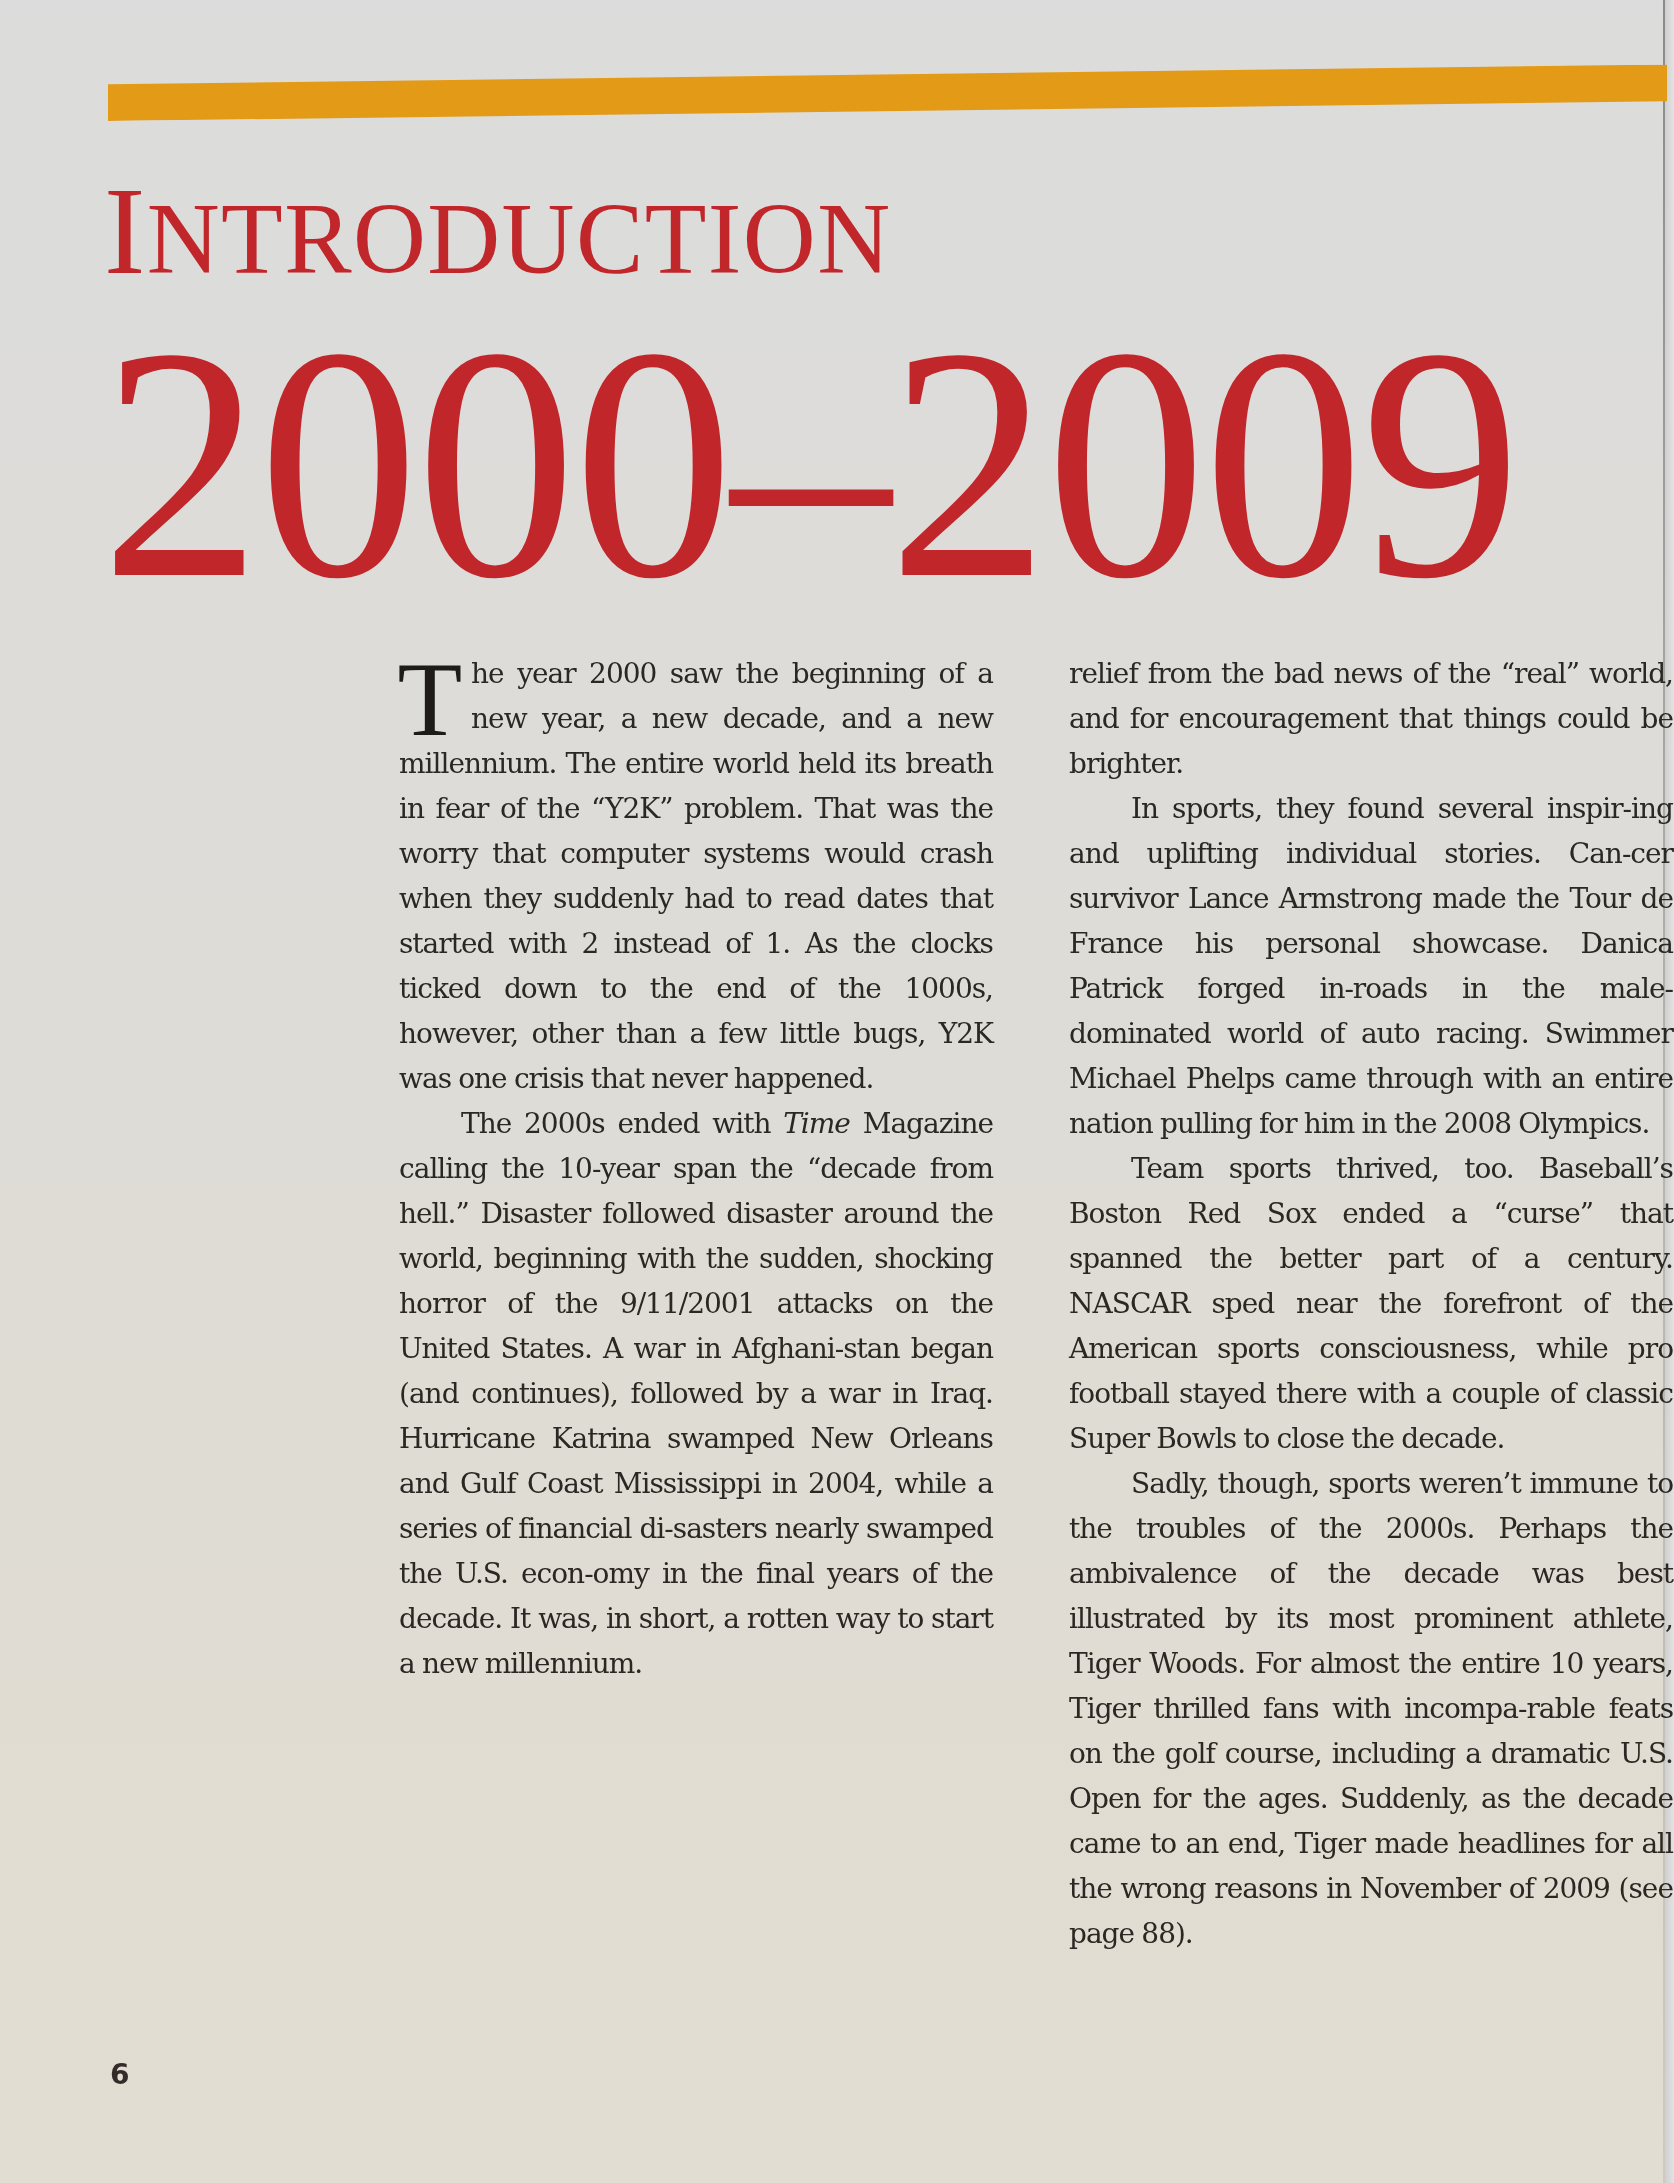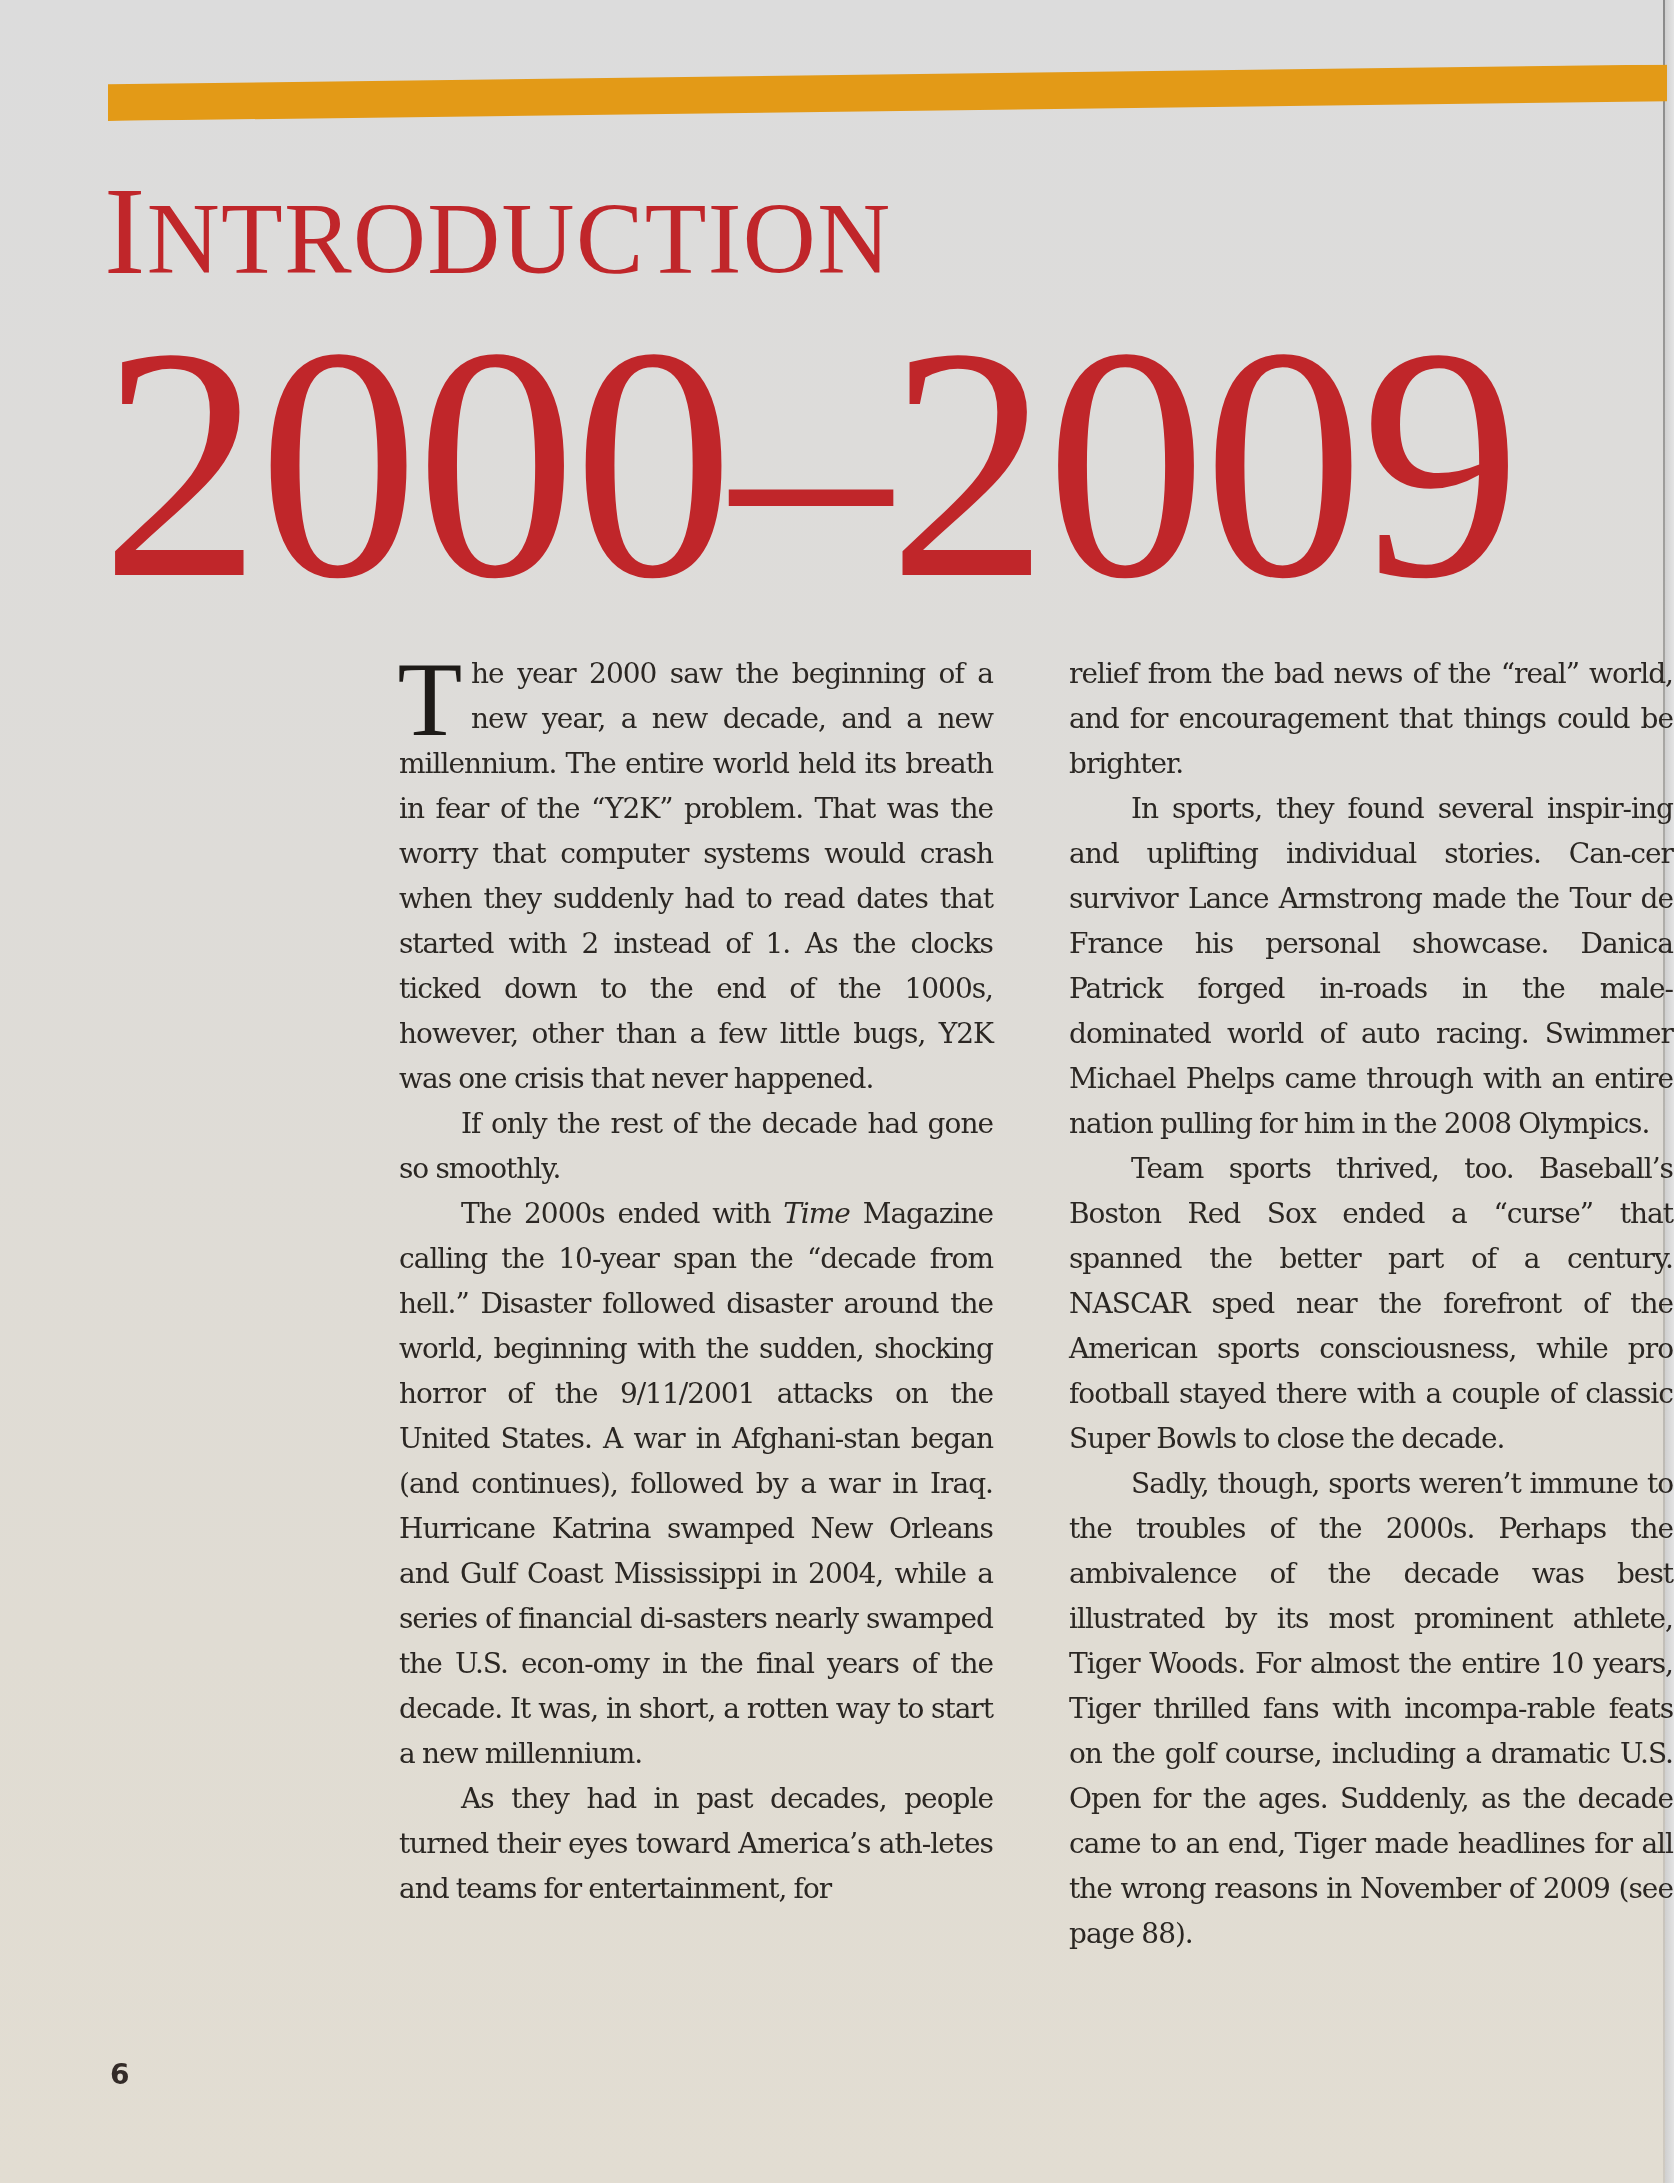--- a/index.html
+++ b/index.html
@@ -93,23 +93,21 @@
 <div class="rule"></div>
 
 <h2 class="heading-intro"><span class="cap">I</span><span class="rest">ntroduction</span></h2>
 
 <h1 class="heading-years">2000–2009</h1>
 
 <div class="col col-left">
   <p class="first">
     <span class="dropcap">T</span><span>he year 2000 saw the beginning of a new year, a new decade, and a new millennium. The entire world held its breath in fear of the “Y2K” problem. That was the worry that computer systems would crash when they suddenly had to read dates that started with 2 instead of 1. As the clocks ticked down to the end of the 1000s, however, other than a few little bugs, Y2K was one crisis that never happened.</span>
   </p>
-  <p><span>If only the rest of the decade had gone so smoothly.</span></p>
   <p><span>The 2000s ended with </span><em>Time</em><span> Magazine calling the 10-year span the “decade from hell.” Disaster followed disaster around the world, beginning with the sudden, shocking horror of the 9/11/2001 attacks on the United States. A war in Afghani-stan began (and continues), followed by a war in Iraq. Hurricane Katrina swamped New Orleans and Gulf Coast Mississippi in 2004, while a series of financial di-sasters nearly swamped the U.S. econ-omy in the final years of the decade. It was, in short, a rotten way to start a new millennium.</span></p>
-  <p><span>As they had in past decades, people turned their eyes toward America’s ath-letes and teams for entertainment, for</span></p>
 </div>
 
 <div class="col col-right">
   <p class="cont"><span>relief from the bad news of the “real” world, and for encouragement that things could be brighter.</span></p>
   <p><span>In sports, they found several inspir-ing and uplifting individual stories. Can-cer survivor Lance Armstrong made the Tour de France his personal showcase. Danica Patrick forged in-roads in the male-dominated world of auto racing. Swimmer Michael Phelps came through with an entire nation pulling for him in the 2008 Olympics.</span></p>
   <p><span>Team sports thrived, too. Baseball’s Boston Red Sox ended a “curse” that spanned the better part of a century. NASCAR sped near the forefront of the American sports consciousness, while pro football stayed there with a couple of classic Super Bowls to close the decade.</span></p>
   <p><span>Sadly, though, sports weren’t immune to the troubles of the 2000s. Perhaps the ambivalence of the decade was best illustrated by its most prominent athlete, Tiger Woods. For almost the entire 10 years, Tiger thrilled fans with incompa-rable feats on the golf course, including a dramatic U.S. Open for the ages. Suddenly, as the decade came to an end, Tiger made headlines for all the wrong reasons in November of 2009 (see page 88).</span></p>
 </div>
 
 <div class="folio">6</div>

